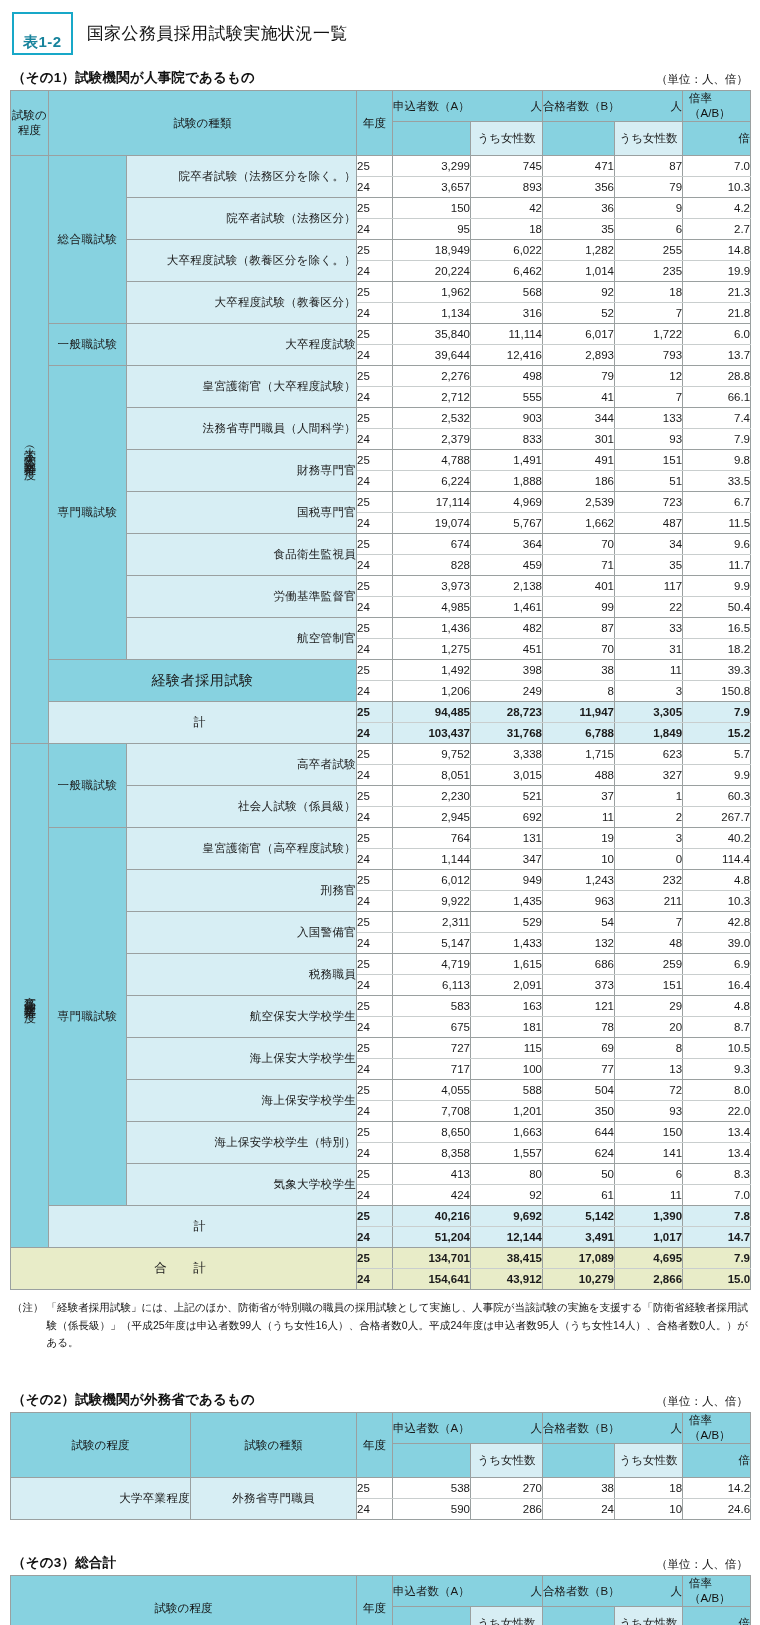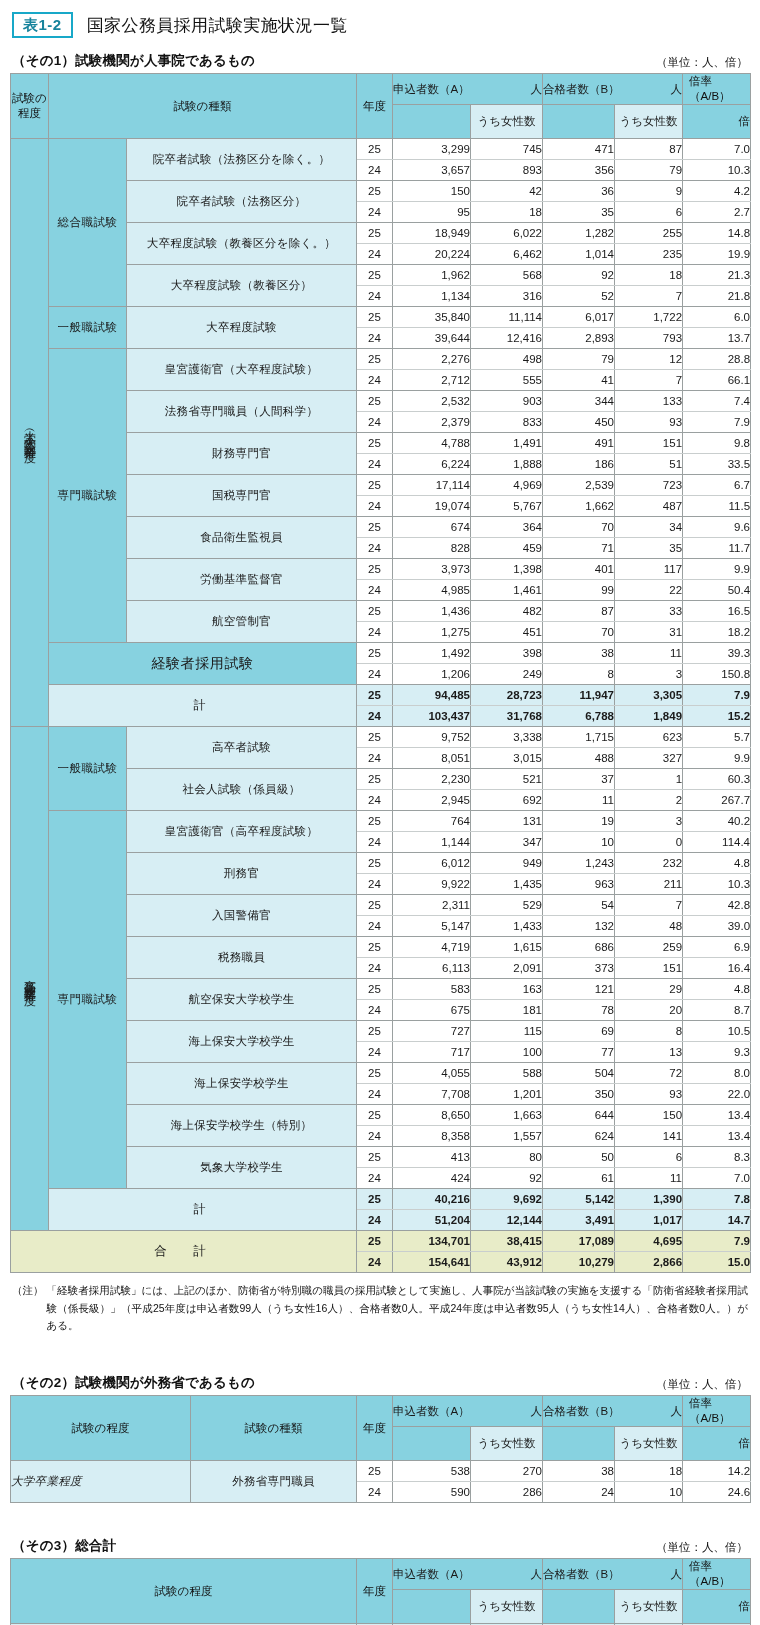--- a/index.html
+++ b/index.html
@@ -20,21 +20,21 @@
     display: flex;
     align-items: center;
     gap: 14px;
     margin: 4px 0 14px 2px;
   }
   .title-badge {
     border: 2px solid #18a8c8;
     color: #17839c;
     font-size: 15px;
     font-weight: bold;
-    padding: 2px 9px 3px 9px;
+    padding: 19px 9px 3px 9px;
     line-height: 1.15;
     letter-spacing: .5px;
   }
   .title-text {
     font-size: 17px;
     font-weight: normal;
     letter-spacing: .4px;
     color: #111;
   }
 
@@ -107,21 +107,21 @@
     white-space: nowrap;
   }
   .grp {            
     background: #87d2e0;
     text-align: center;
     font-size: 11.5px;
     letter-spacing: .5px;
   }
   .nm {             
     background: #d7eef4;
-    text-align: center;
+    text-align: right;
     padding-left: 8px;
     font-size: 11.5px;
     letter-spacing: .3px;
   }
   .nm-wide {
     background: #87d2e0;
     text-align: center;
     font-size: 14px;
     letter-spacing: .6px;
   }
@@ -132,21 +132,21 @@
     letter-spacing: 6px;
   }
   .gt-lbl {
     background: #e8ecc8;
     text-align: center;
     font-size: 12.5px;
     font-weight: bold;
     letter-spacing: 7px;
   }
   .yr {
-    text-align: center;
+    text-align: left;
     height: 21px;
     background: #ffffff;
     font-size: 11.5px;
   }
   .num {
     text-align: right;
     padding-right: 6px;
     height: 21px;
     background: #ffffff;
     font-size: 11.5px;
@@ -336,21 +336,21 @@
           <td class="num">2,532</td>
           <td class="num dashl">903</td>
           <td class="num">344</td>
           <td class="num dashl">133</td>
           <td class="num">7.4</td>
         </tr>
         <tr>
           <td class="yr">24</td>
           <td class="num">2,379</td>
           <td class="num dashl">833</td>
-          <td class="num">450</td>
+          <td class="num">301</td>
           <td class="num dashl">93</td>
           <td class="num">7.9</td>
         </tr>
         <tr class="pair-top">
           <td class="nm" rowspan="2">財務専門官</td>
           <td class="yr">25</td>
           <td class="num">4,788</td>
           <td class="num dashl">1,491</td>
           <td class="num">491</td>
           <td class="num dashl">151</td>
@@ -395,21 +395,21 @@
           <td class="num">828</td>
           <td class="num dashl">459</td>
           <td class="num">71</td>
           <td class="num dashl">35</td>
           <td class="num">11.7</td>
         </tr>
         <tr class="pair-top">
           <td class="nm" rowspan="2">労働基準監督官</td>
           <td class="yr">25</td>
           <td class="num">3,973</td>
-          <td class="num dashl">1,398</td>
+          <td class="num dashl">2,138</td>
           <td class="num">401</td>
           <td class="num dashl">117</td>
           <td class="num">9.9</td>
         </tr>
         <tr>
           <td class="yr">24</td>
           <td class="num">4,985</td>
           <td class="num dashl">1,461</td>
           <td class="num">99</td>
           <td class="num dashl">22</td>
@@ -734,21 +734,21 @@
       <tr>
         <td class="hdr-sub-blank"></td>
         <td class="hdr-sub">うち女性数</td>
         <td class="hdr-sub-blank"></td>
         <td class="hdr-sub">うち女性数</td>
         <td class="hdr-sub-right">倍</td>
       </tr>
     </thead>
     <tbody>
         <tr class="pair-top">
-          <td class="nm" rowspan="2" style="text-align: left; font-style: italic;">大学卒業程度</td>
+          <td class="nm" rowspan="2" style="text-align: right;">大学卒業程度</td>
           <td class="nm" rowspan="2" style="text-align: center;">外務省専門職員</td>
           <td class="yr">25</td>
           <td class="num">538</td>
           <td class="num dashl">270</td>
           <td class="num">38</td>
           <td class="num dashl">18</td>
           <td class="num">14.2</td>
         </tr>
         <tr>
           <td class="yr">24</td>

